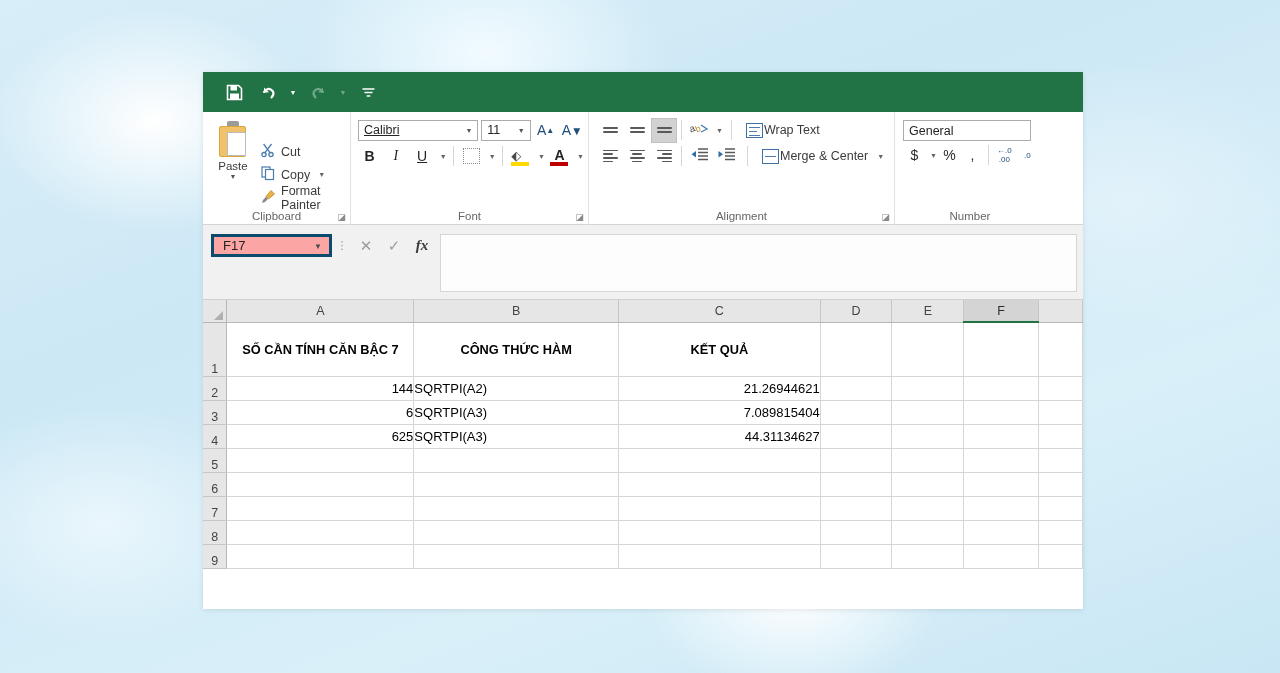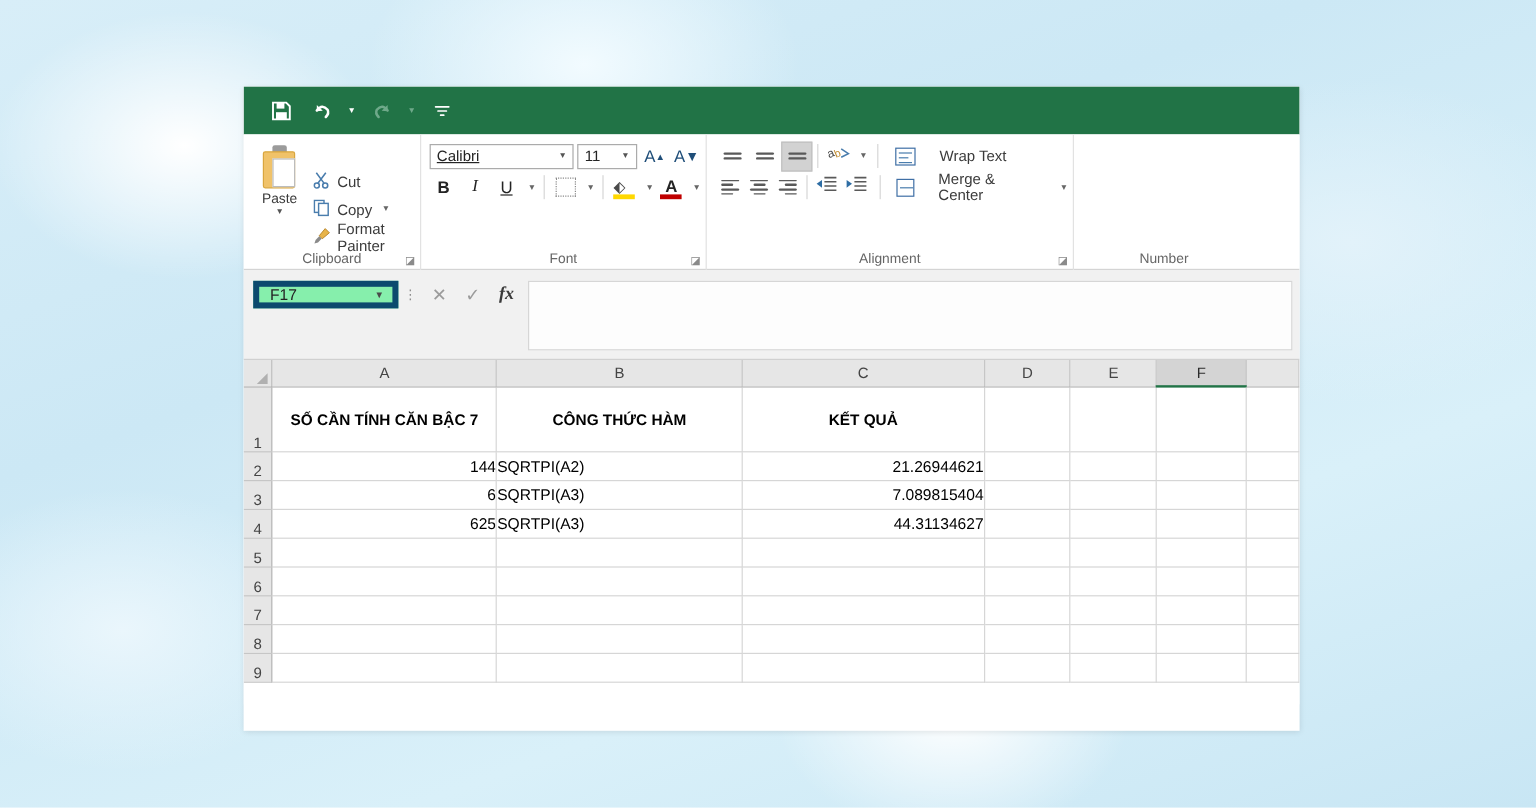--- a/index.html
+++ b/index.html
@@ -206,21 +206,21 @@
   .al-row { display: flex; align-items: center; height: 26px; padding-left: 4px; gap: 1px; }
   .abtn {
     width: 26px; height: 25px;
     display: flex; align-items: center; justify-content: center;
     position: relative;
   }
   .abtn.sel { background: #d2d2d2; border: 1px solid #c0c0c0; }
   .lines { width: 15px; display: flex; flex-direction: column; gap: 2px; }
   .lines i { display: block; height: 1.6px; background: #595959; border-radius: 1px; }
   .wrap-item {
-    display: flex; align-items: center; gap: 20px;
+    display: flex; align-items: center; gap: 1px;
     font-size: 12.5px; color: #3b3b3b;
     height: 25px; padding-left: 6px;
   }
   .ico-box {
     width: 17px; height: 15px;
     border: 1.3px solid #3f6fa5; position: relative; background: #fff;
   }
   .ico-box i { position: absolute; left: 2px; height: 1.4px; background: #4a7dad; }
 
   
@@ -246,21 +246,21 @@
   .fbar-wrap {
     height: 75px;
     background: #f1f1f1;
     border-bottom: 1px solid #d0d0d0;
     display: flex;
     align-items: flex-start;
     padding: 9px 6px 0 8px;
   }
   .namebox {
     width: 121px; height: 23px;
-    background: #86efac; border: 5px solid #0c4a6e;
+    background: #fca5a5; border: 3px solid #0c4a6e;
     display: flex; align-items: center;
     padding-left: 9px;
     font-size: 13px; color: #242424;
     position: relative;
   }
   .namebox .nb-arrow {
     position: absolute; right: 7px; top: 50%;
     transform: translateY(-50%); font-size: 8px; color: #4a4a4a;
   }
   .nb-dots {
@@ -566,20 +566,38 @@
             <span>Merge &amp; Center</span>
             <span class="mini-caret" style="margin-left:8px">▼</span>
           </div>
         </div>
       </div>
       <div class="rgroup-label">Alignment</div>
       <div class="rgroup-launcher">◪</div>
     </div>
 
     <div class="rgroup num-group" style="border-right:none;">
+      <div style="display:flex;flex-direction:column;">
+        <div class="num-combo">
+          <span>General</span>
+        </div>
+        <div class="num-row">
+          <div class="nbtn">$</div>
+          <div class="mini-caret">▼</div>
+          <div class="nbtn">%</div>
+          <div class="nbtn">,</div>
+          <div class="vsep"></div>
+          <div class="nbtn">
+            <span class="dec-icon">←.0<br>.00</span>
+          </div>
+          <div class="nbtn">
+            <span class="dec-icon">.0</span>
+          </div>
+        </div>
+      </div>
       <div class="rgroup-label">Number</div>
     </div>
   </div>
 
   <div class="fbar-wrap">
     <div class="namebox">
       <span>F17</span>
       <span class="nb-arrow">▼</span>
     </div>
     <div class="nb-dots">⋮</div>

